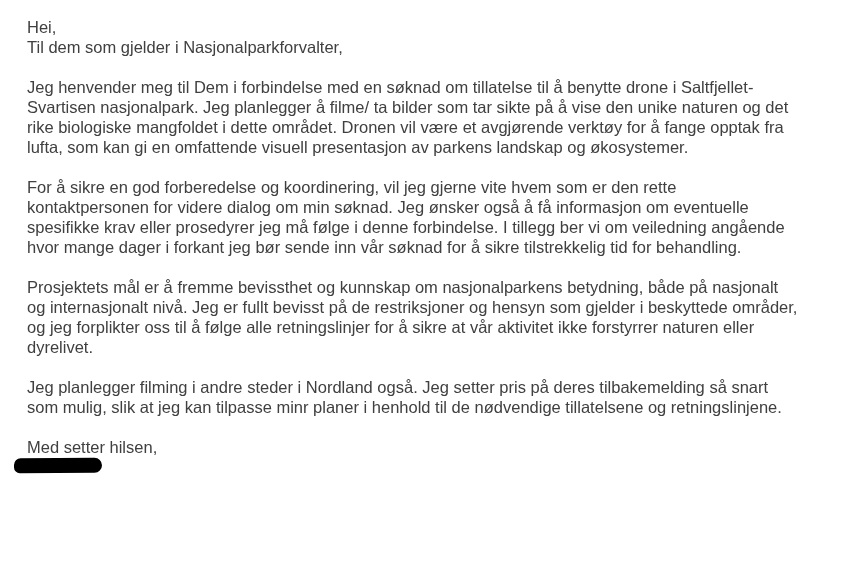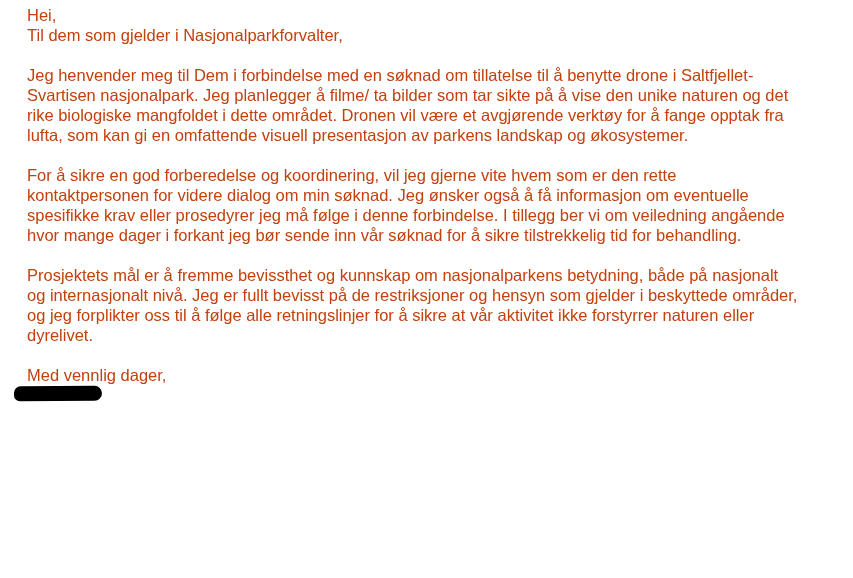--- a/index.html
+++ b/index.html
@@ -9,25 +9,25 @@
   }
   body {
     width: 853px;
     height: 578px;
     overflow: hidden;
   }
   .page {
     box-sizing: border-box;
     width: 853px;
     height: 578px;
-    padding: 5px 8px 0 27px;
+    padding: 17px 8px 0 27px;
     font-family: "Liberation Sans", sans-serif;
     font-size: 16.5px;
     line-height: 20px;
-    color: #c2410c;
+    color: #404040;
     background: #ffffff;
   }
   .textblock {
     white-space: pre-line;
     margin: 0 0 20px 0;
   }
   .closing {
     margin: 0;
   }
   .redaction-bar {
@@ -54,18 +54,20 @@
   <div class="textblock">For å sikre en god forberedelse og koordinering, vil jeg gjerne vite hvem som er den rette
 kontaktpersonen for videre dialog om min søknad. Jeg ønsker også å få informasjon om eventuelle
 spesifikke krav eller prosedyrer jeg må følge i denne forbindelse. I tillegg ber vi om veiledning angående
 hvor mange dager i forkant jeg bør sende inn vår søknad for å sikre tilstrekkelig tid for behandling.</div>
 
   <div class="textblock">Prosjektets mål er å fremme bevissthet og kunnskap om nasjonalparkens betydning, både på nasjonalt
 og internasjonalt nivå. Jeg er fullt bevisst på de restriksjoner og hensyn som gjelder i beskyttede områder,
 og jeg forplikter oss til å følge alle retningslinjer for å sikre at vår aktivitet ikke forstyrrer naturen eller
 dyrelivet.</div>
 
+  <div class="textblock">Jeg planlegger filming i andre steder i Nordland også. Jeg setter pris på deres tilbakemelding så snart
+som mulig, slik at jeg kan tilpasse minr planer i henhold til de nødvendige tillatelsene og retningslinjene.</div>
 
 
-  <div class="textblock closing">Med vennlig dager,</div>
+  <div class="textblock closing">Med setter hilsen,</div>
 
   <div class="redaction-bar"></div>
 </div>
 
 </body></html>

